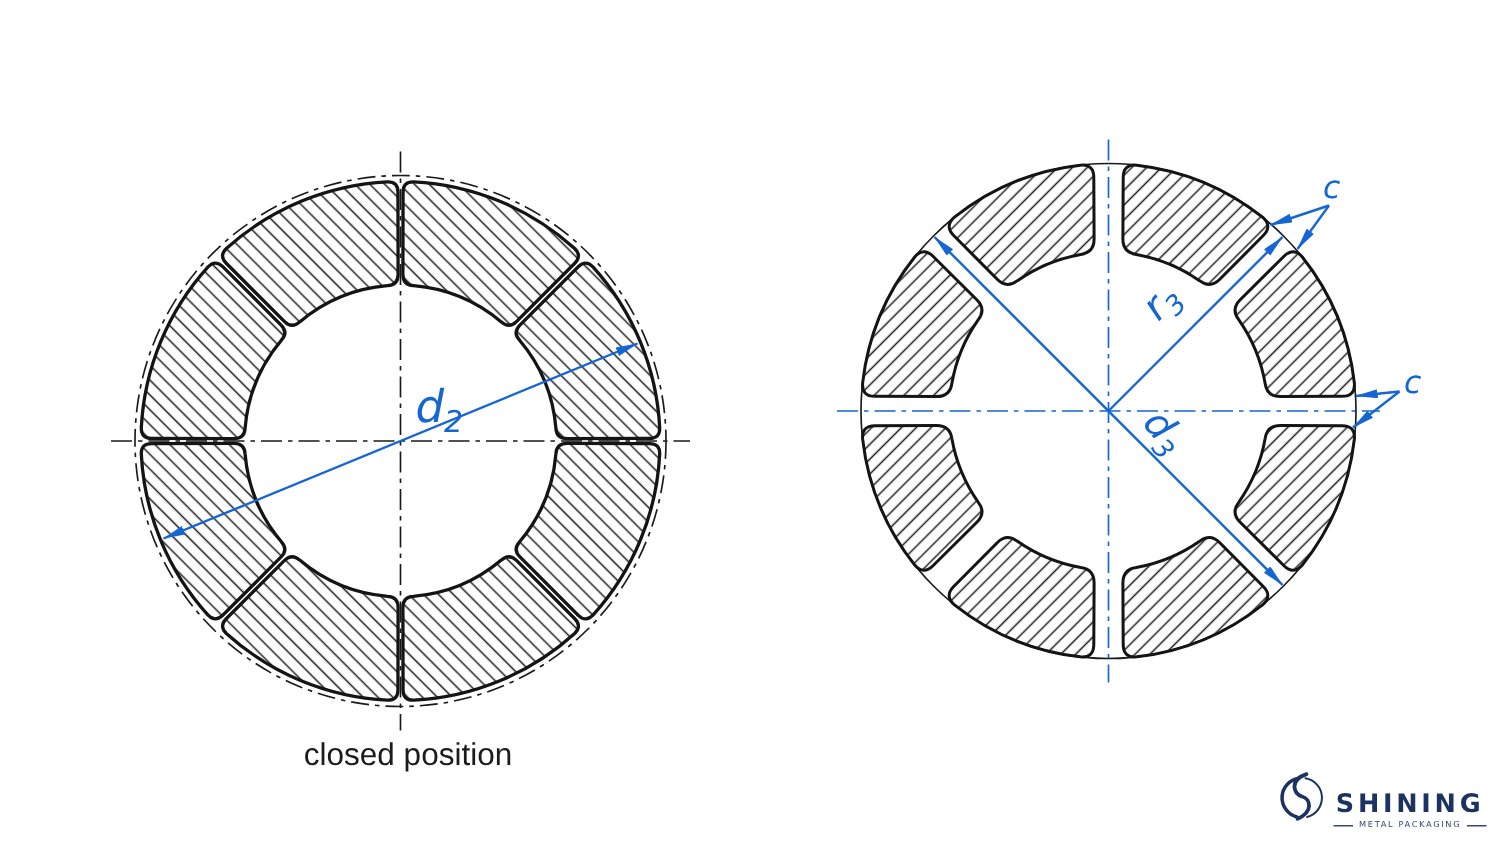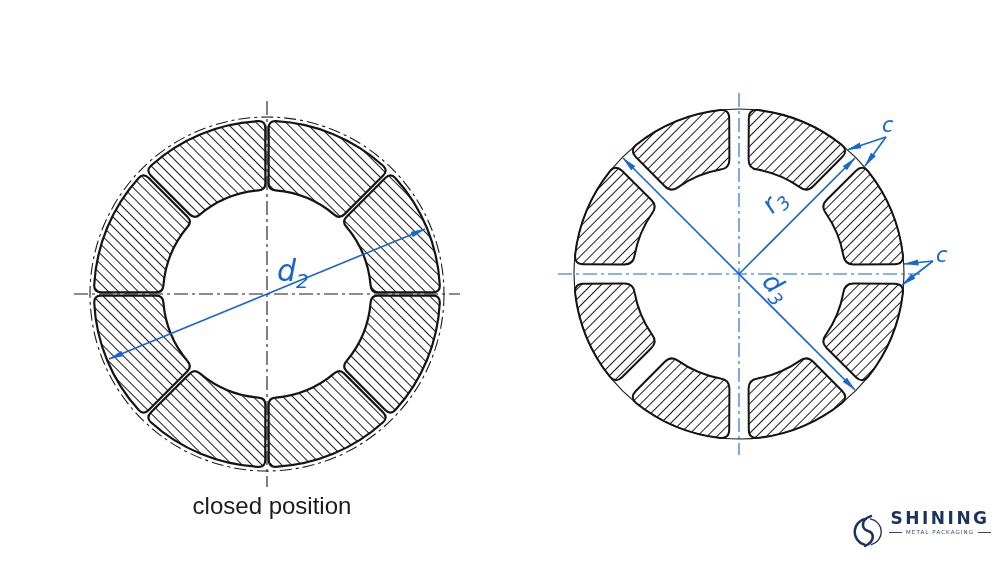--- a/index.html
+++ b/index.html
@@ -1,23 +1,23 @@
 <!DOCTYPE html>
 <html><head>
 <meta charset="utf-8">
 <style>
   html,body{margin:0;padding:0;}
   body{width:1000px;height:563px;background:#ffffff;overflow:hidden;
        font-family:"Liberation Sans",sans-serif;position:relative;}
   .canvas{position:absolute;inset:0;background:#ffffff;}
   svg text{font-family:"DejaVu Sans",sans-serif;}
   .dim-label{font-style:italic;fill:#1566d2;}
-  .caption{position:absolute;transform:translateX(-50%);font-size:24px;
+  .caption{position:absolute;transform:translateX(-50%);font-size:21px;
            color:#1b1b1b;white-space:nowrap;font-family:"Liberation Sans",sans-serif;}
-  .logo{position:absolute;left:851px;top:509px;display:flex;align-items:flex-start;gap:4px;}
+  .logo{position:absolute;left:851px;top:509px;display:flex;align-items:flex-end;gap:4px;}
   .logo-text{display:flex;flex-direction:column;align-items:center;}
   .logo-name{font-family:"DejaVu Sans",sans-serif;font-weight:bold;font-size:17px;
              letter-spacing:2.5px;color:#1c3361;line-height:18px;}
   .logo-tag{display:flex;align-items:center;gap:4px;margin-top:2px;}
   .logo-tag-text{font-size:5.5px;letter-spacing:1.1px;color:#32497c;
                  font-family:"DejaVu Sans",sans-serif;white-space:nowrap;}
   .dash{display:inline-block;width:13px;height:1px;background:#32497c;}
 </style>
 </head>
 <body>

